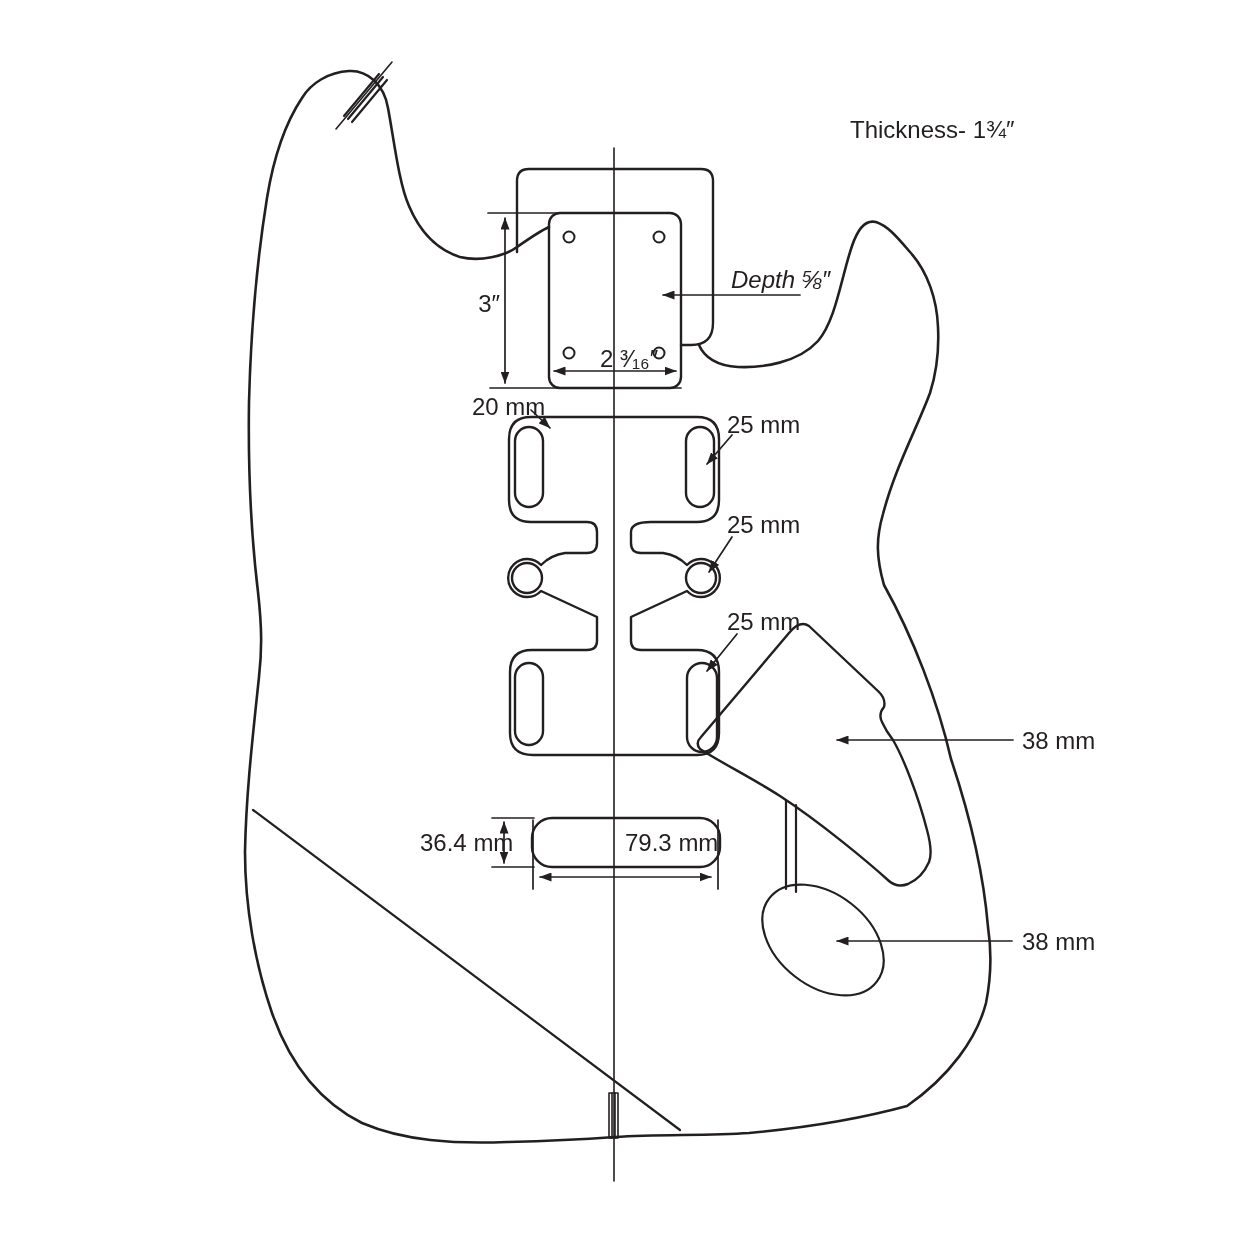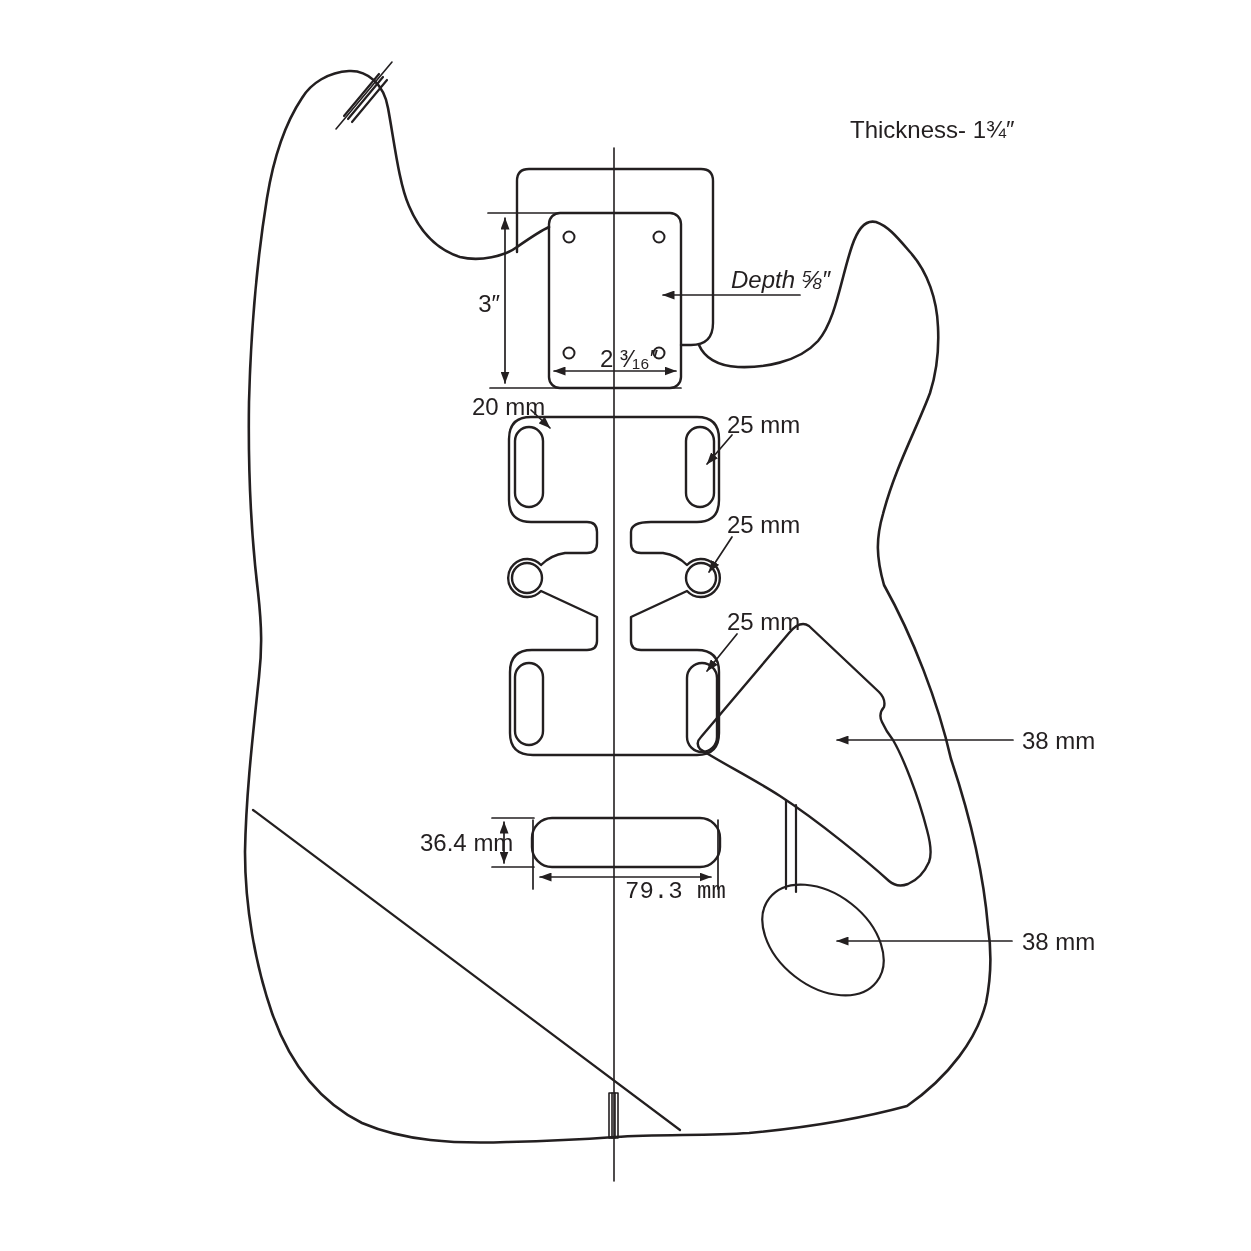--- a/index.html
+++ b/index.html
@@ -187,16 +187,16 @@
   <div class="lbl" style="left:850px;top:117px;">Thickness- 1¾″</div>
   <div class="lbl" style="left:731px;top:267px;font-style:italic;">Depth ⅝″</div>
   <div class="lbl right" style="left:460px;top:291px;width:40px;">3″</div>
   <div class="lbl" style="left:600px;top:346px;text-align:center;">2 ³⁄₁₆″</div>
   <div class="lbl" style="left:464px;top:394px;margin-left:8px;">20 mm</div>
   <div class="lbl" style="left:727px;top:412px;">25 mm</div>
   <div class="lbl" style="left:727px;top:512px;">25 mm</div>
   <div class="lbl" style="left:727px;top:609px;">25 mm</div>
   <div class="lbl" style="left:1022px;top:728px;">38 mm</div>
   <div class="lbl right" style="left:420px;top:830px;width:77px;">36.4 mm</div>
-  <div class="lbl" style="left:625px;top:879px;font-family:Liberation Mono, monospace;">79.3 mm</div>
+  <div class="lbl" style="left:625px;top:830px;">79.3 mm</div>
   <div class="lbl" style="left:1022px;top:929px;">38 mm</div>
 
 </div>
 
 </body></html>

